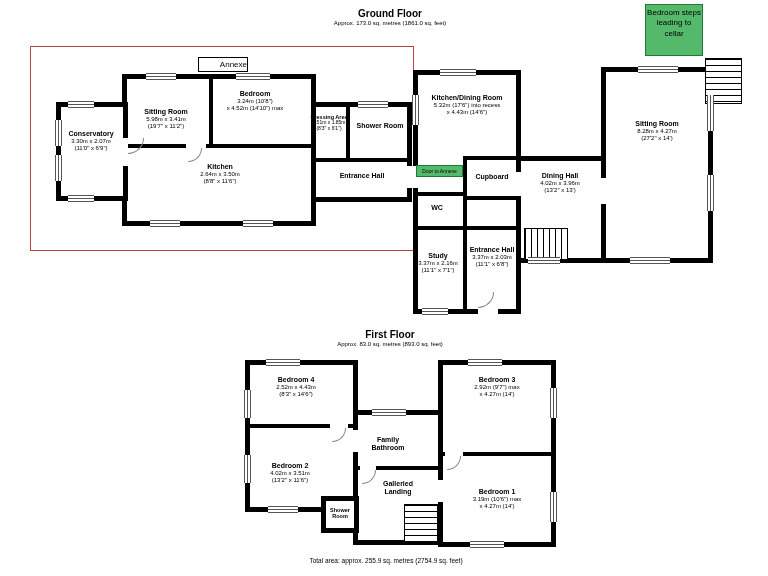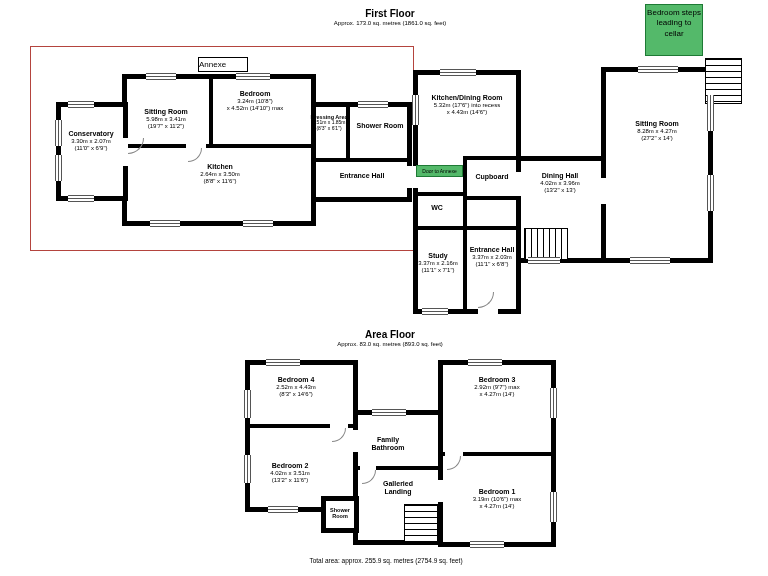--- a/index.html
+++ b/index.html
@@ -20,34 +20,34 @@
           border-radius:0 0 100% 0; background:transparent; }
   .rlabel { position:absolute; text-align:center; z-index:6; line-height:1.15; }
   .rname { font-weight:bold; font-size:7px; }
   .rdims { font-size:6px; }
   .small .rname { font-size:5.5px; }
   .small .rdims { font-size:5px; }
   .title { position:absolute; text-align:center; font-weight:bold; font-size:10px; z-index:6; }
   .subtitle { position:absolute; text-align:center; font-size:6px; z-index:6; }
   .total { position:absolute; text-align:center; font-size:6.5px; z-index:6; }
   .tag-annexe { position:absolute; border:1px solid #000; background:#fff; font-size:8px;
-                text-align:left; line-height:13px; z-index:7; }
+                text-align:right; line-height:13px; z-index:7; }
   .tag-green { position:absolute; background:#54b96a; border:1px solid #1e7a35; text-align:center; z-index:7; }
   .tag-cellar { font-size:8px; line-height:1.3; padding-top:3px; }
   .tag-door { font-size:5px; line-height:10px; }
   .redbox { position:absolute; border:1px solid #b4443e; z-index:0; }
 </style>
 </head>
 <body>
 
 <div class="plan">
 
-  <div class="title" style="left:300px;top:8px;width:180px">First Floor</div>
+  <div class="title" style="left:300px;top:8px;width:180px">Ground Floor</div>
   <div class="subtitle" style="left:280px;top:20px;width:220px">Approx. 173.0 sq. metres (1861.0 sq. feet)</div>
-  <div class="title" style="left:300px;top:329px;width:180px">Area Floor</div>
+  <div class="title" style="left:300px;top:329px;width:180px">First Floor</div>
   <div class="subtitle" style="left:290px;top:341px;width:200px">Approx. 83.0 sq. metres (893.0 sq. feet)</div>
   <div class="total" style="left:254px;top:557px;width:264px">Total area: approx. 255.9 sq. metres (2754.9 sq. feet)</div>
 
   <div class="redbox" style="left:30px;top:46px;width:384px;height:205px"></div>
 
   <div class="shape" style="left:122px;top:74px;width:194px;height:152px"></div>
   <div class="shape" style="left:56px;top:102px;width:72px;height:99px"></div>
   <div class="shape" style="left:311px;top:102px;width:101px;height:100px"></div>
   <div class="shape" style="left:413px;top:70px;width:108px;height:244px"></div>
   <div class="shape" style="left:516px;top:156px;width:90px;height:107px"></div>

